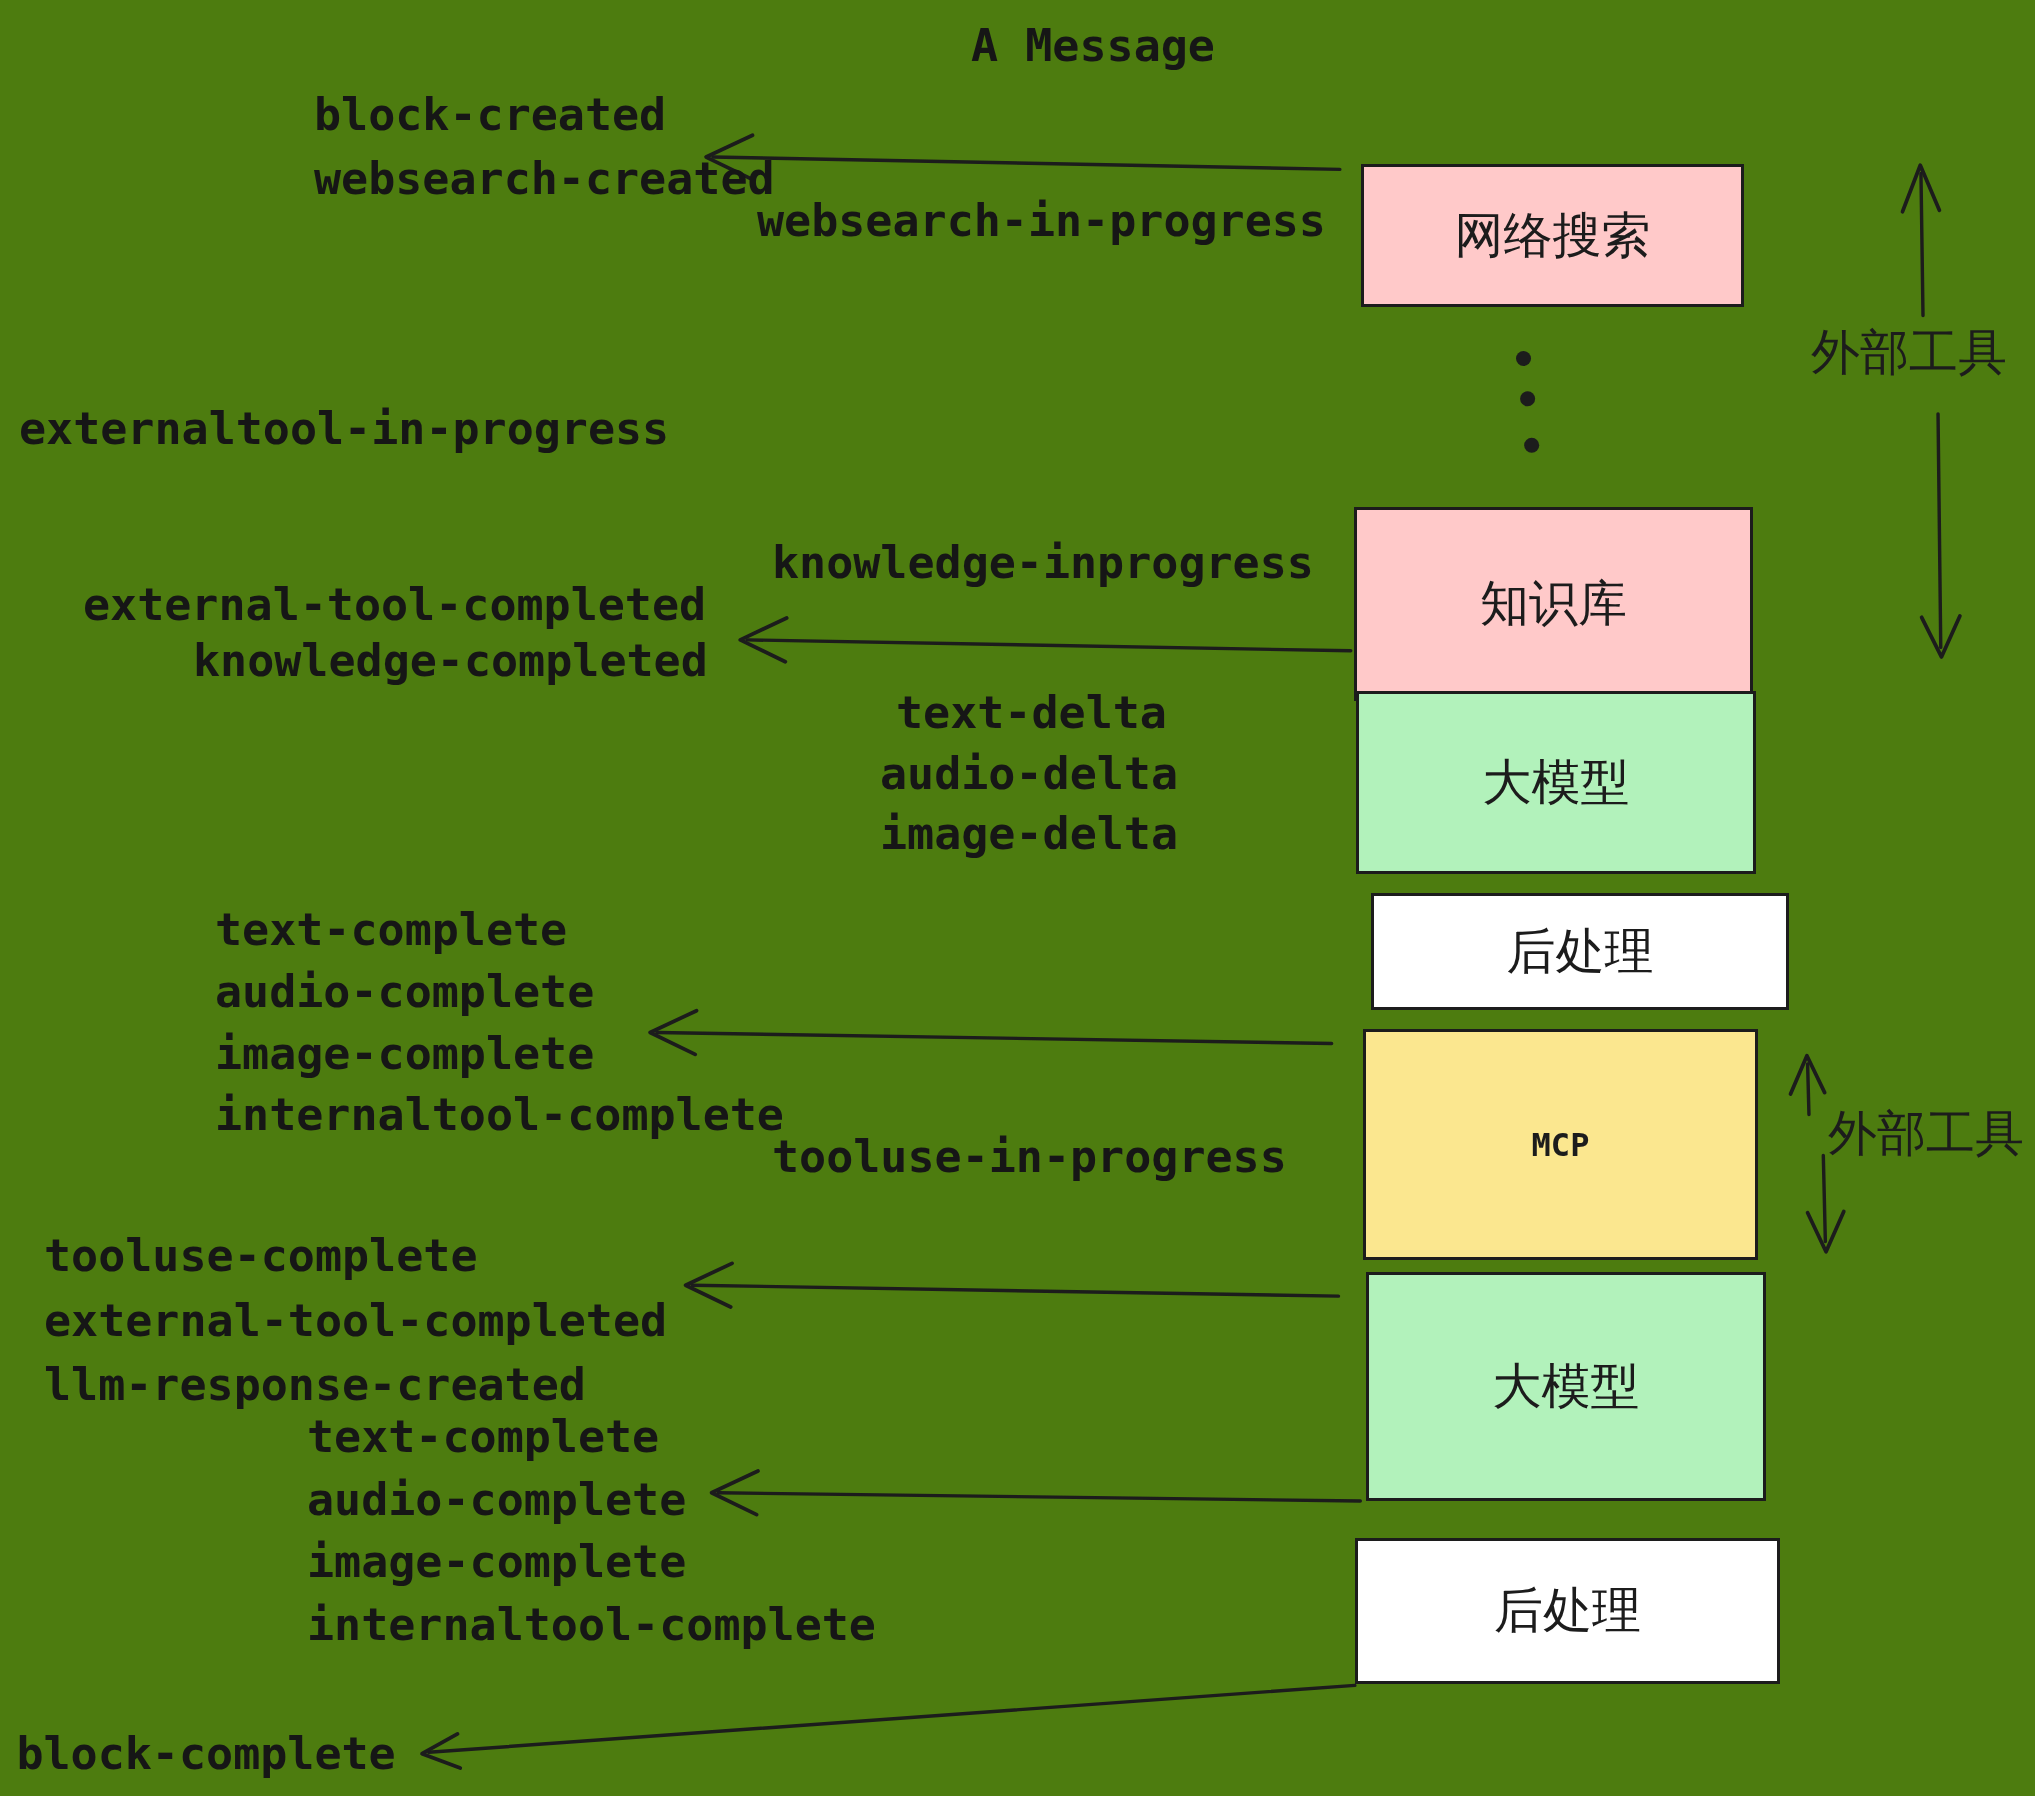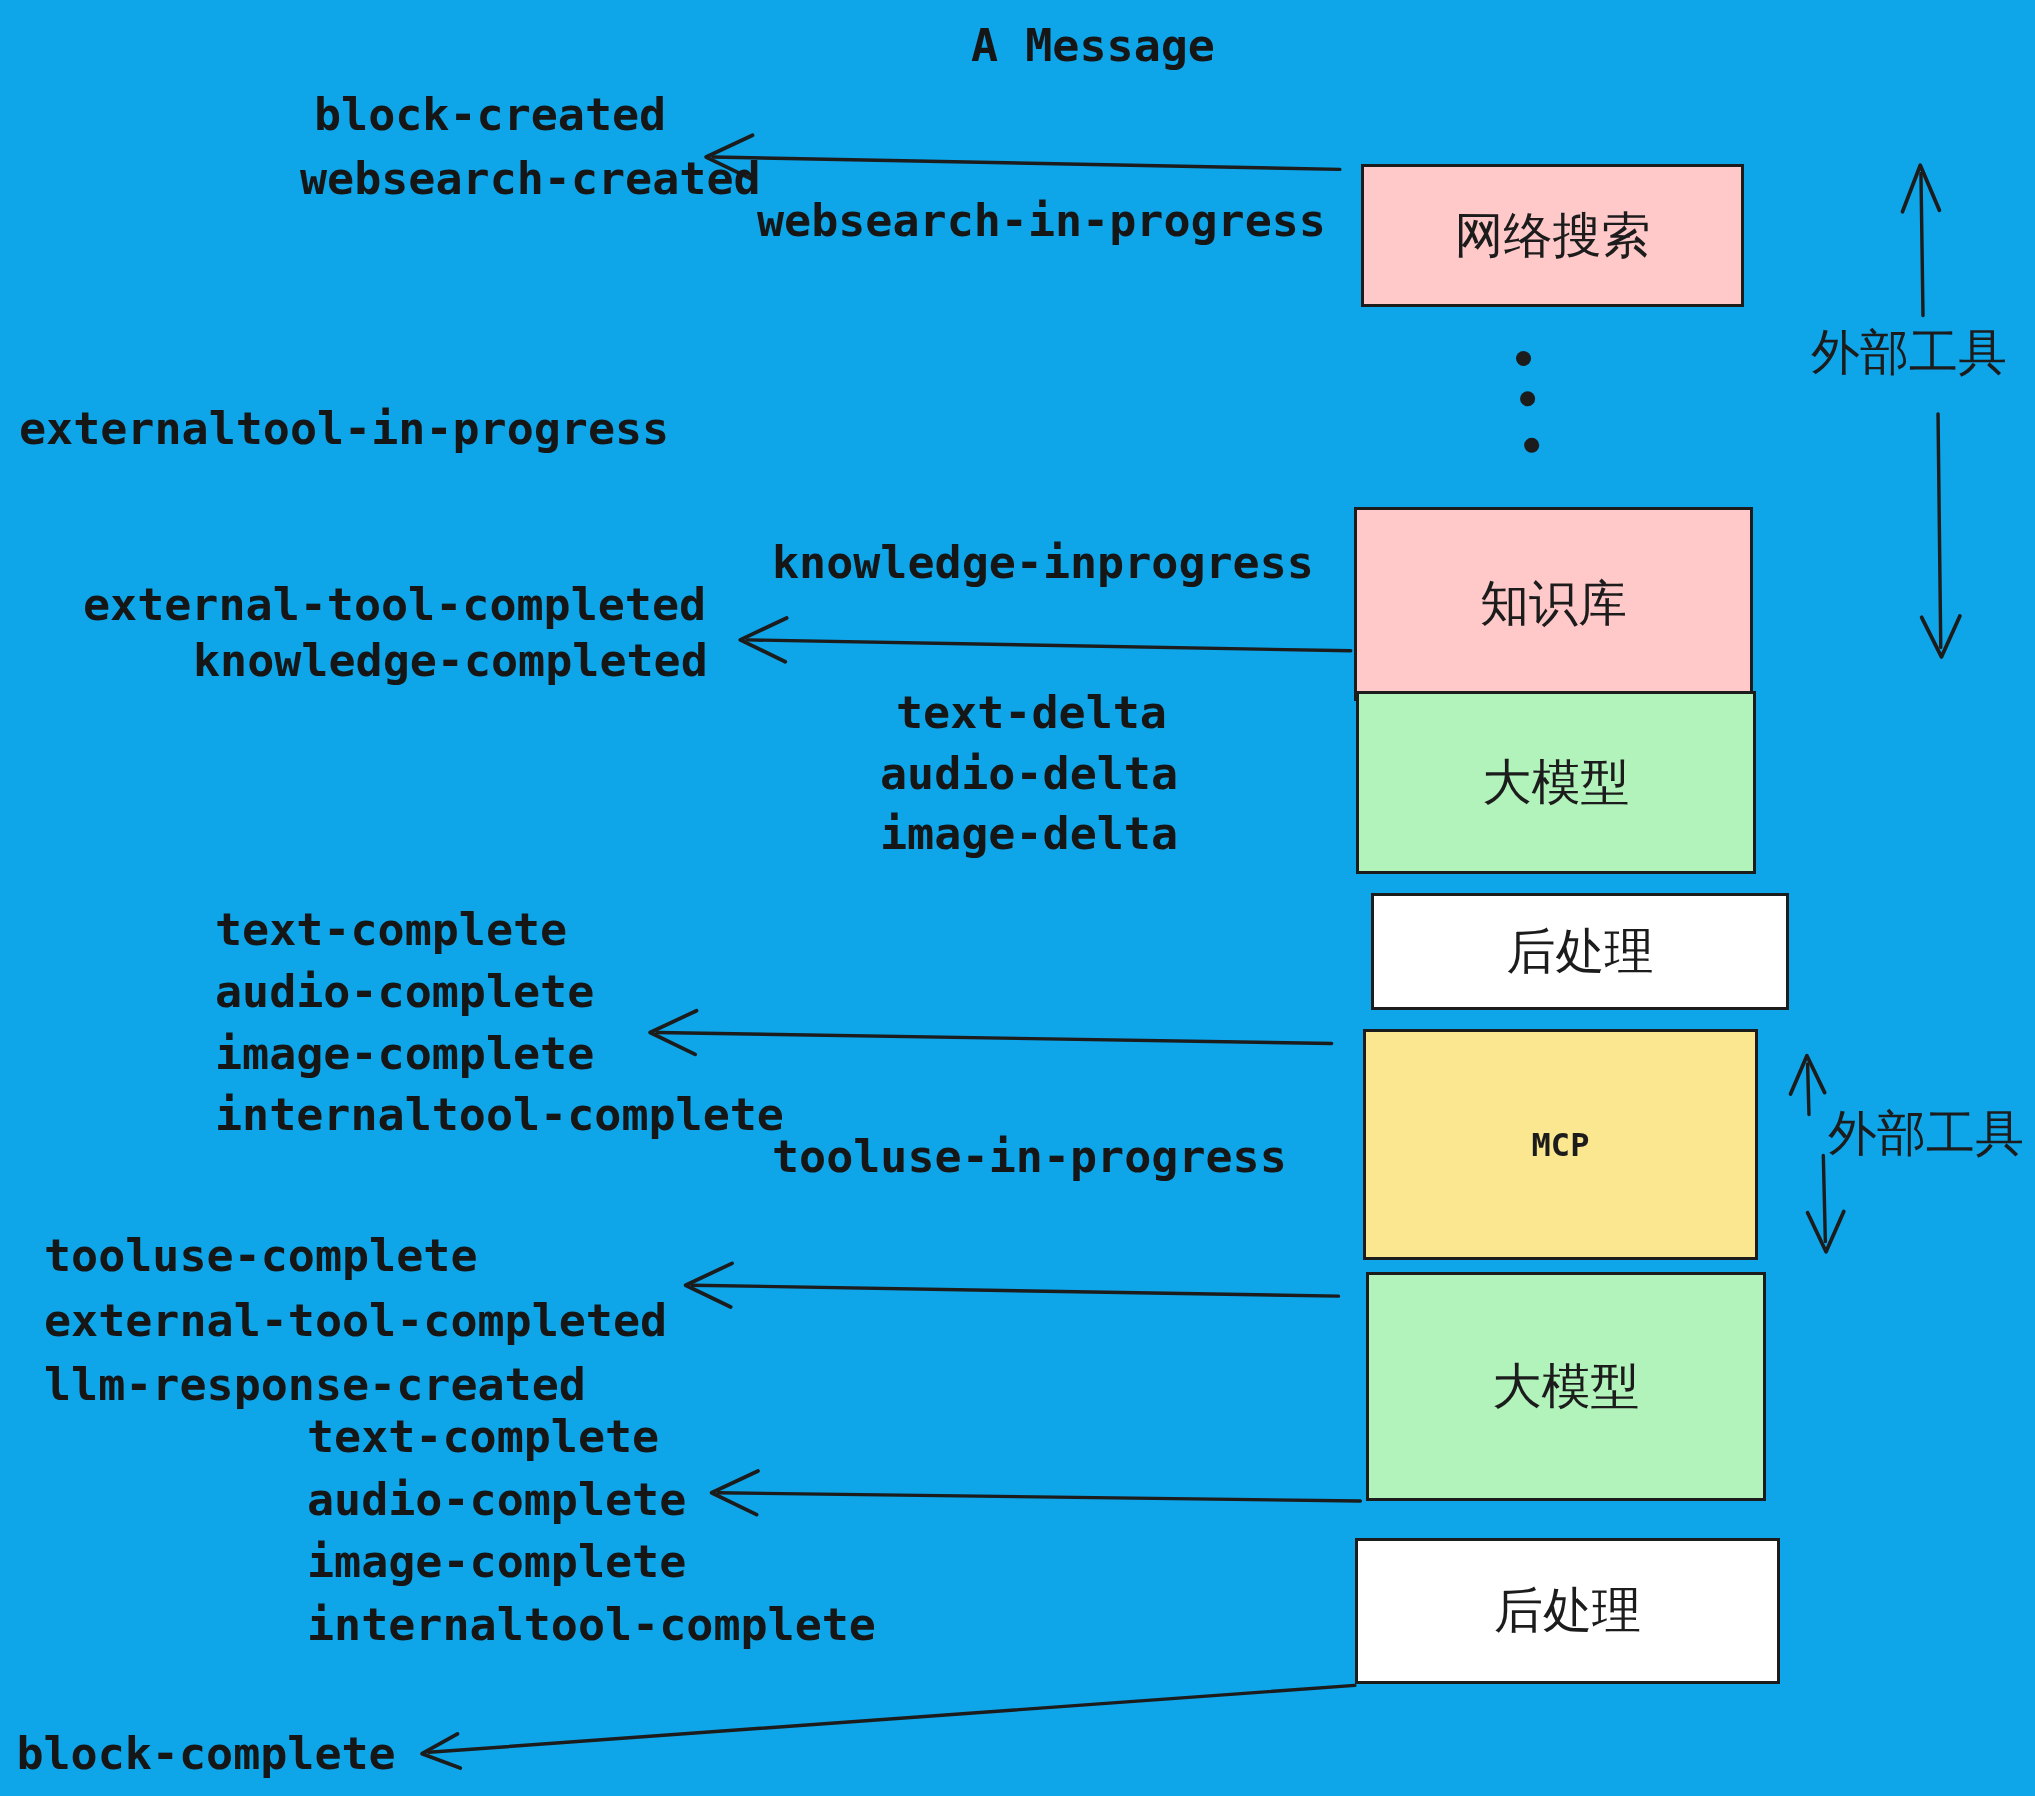--- a/index.html
+++ b/index.html
@@ -1,20 +1,20 @@
 <!DOCTYPE html>
 <html style="font-size:11px"><head>
 <meta charset="utf-8">
 <style>
   html, body { margin: 0; padding: 0; background: #ffffff; }
   .canvas {
     position: relative;
     width: 2035px;
     height: 1796px;
-    background: #0ea5e9;
+    background: #4d7c0f;
     overflow: hidden;
     font-family: "DejaVu Sans Mono", "Liberation Mono", monospace;
   }
   svg.layer {
     position: absolute;
     left: 0; top: 0;
     width: 2035px; height: 1796px;
   }
   .shaft { stroke: #1c1c1c; stroke-width: 5; fill: none; stroke-linecap: round; }
   .head  { stroke: #1c1c1c; stroke-width: 5.5; fill: none; stroke-linecap: round; stroke-linejoin: round; }
@@ -127,21 +127,21 @@
   <div class="box box-llm-1" style="background-color: rgb(178, 242, 187);">大模型</div>
   <div class="box box-post-1" style="background-color: rgb(255, 255, 255);">后处理</div>
   <div class="box box-mcp" style="background-color: rgb(251, 231, 143);">MCP</div>
   <div class="box box-llm-2" style="background-color: rgb(178, 242, 187);">大模型</div>
   <div class="box box-post-2" style="background-color: rgb(255, 255, 255);">后处理</div>
 
   <div class="cn ext-1">外部工具</div>
   <div class="cn ext-2">外部工具</div>
 
   <div class="ev" style="left:314px;top:92px">block-created</div>
-  <div class="ev" style="left:300px;top:156px">websearch-created</div>
+  <div class="ev" style="left:314px;top:156px">websearch-created</div>
   <div class="ev" style="left:757px;top:198px">websearch-in-progress</div>
   <div class="ev" style="left:19px;top:406px">externaltool-in-progress</div>
   <div class="ev" style="left:772px;top:540px">knowledge-inprogress</div>
   <div class="ev" style="left:83px;top:582px">external-tool-completed</div>
   <div class="ev" style="left:193px;top:638px">knowledge-completed</div>
   <div class="ev" style="left:896px;top:690px">text-delta</div>
   <div class="ev" style="left:880px;top:751px">audio-delta</div>
   <div class="ev" style="left:880px;top:811px">image-delta</div>
   <div class="ev" style="left:215px;top:907px">text-complete</div>
   <div class="ev" style="left:215px;top:969px">audio-complete</div>

